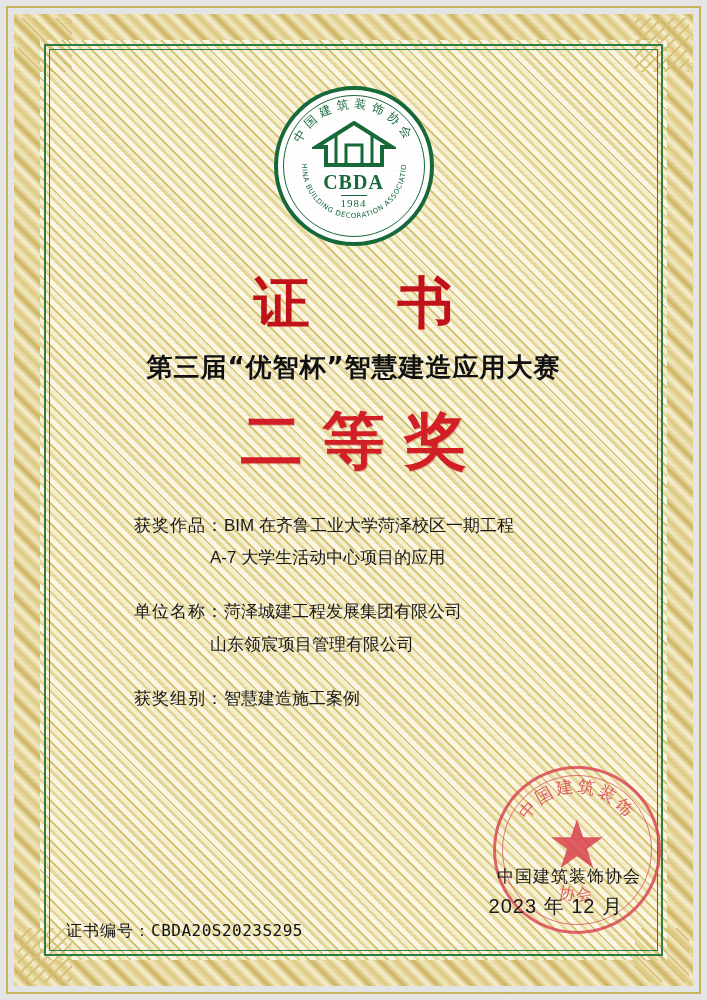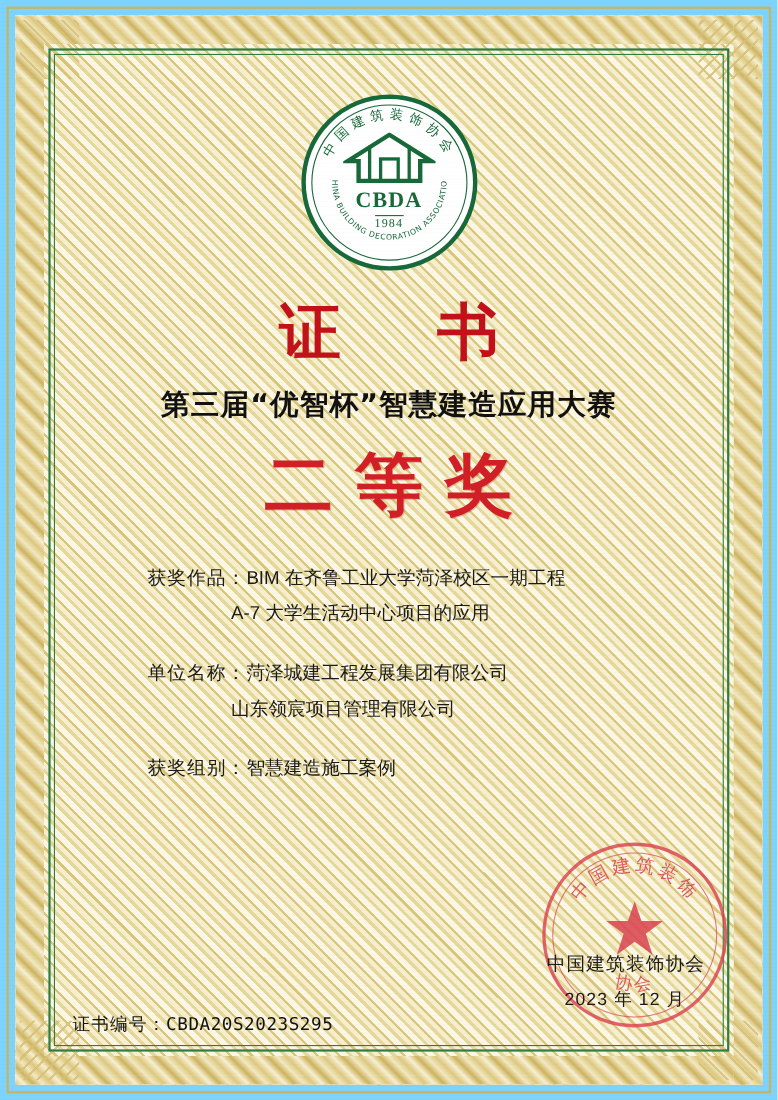--- a/index.html
+++ b/index.html
@@ -13,21 +13,21 @@
     font-family: "Liberation Sans", sans-serif;
     overflow: hidden;
   }
 
   
   .certificate {
     position: relative;
     width: 707px;
     height: 1000px;
     box-sizing: border-box;
-    background: #7dd3fc;
+    background: #e5e5e5;
     overflow: hidden;
   }
 
   
   .border-outer {
     position: absolute;
     left: 6px;
     top: 6px;
     right: 6px;
     bottom: 6px;
@@ -242,21 +242,21 @@
     bottom: 112px;
     font-size: 17px;
     color: #1a1a1a;
     letter-spacing: 1px;
     z-index: 4;
   }
   .date-line {
     position: absolute;
     right: 84px;
     bottom: 80px;
-    font-size: 16px;
+    font-size: 20px;
     color: #1a1a1a;
     letter-spacing: 1px;
     z-index: 4;
   }
 
   
   .cert-no {
     position: absolute;
     left: 66px;
     bottom: 58px;

